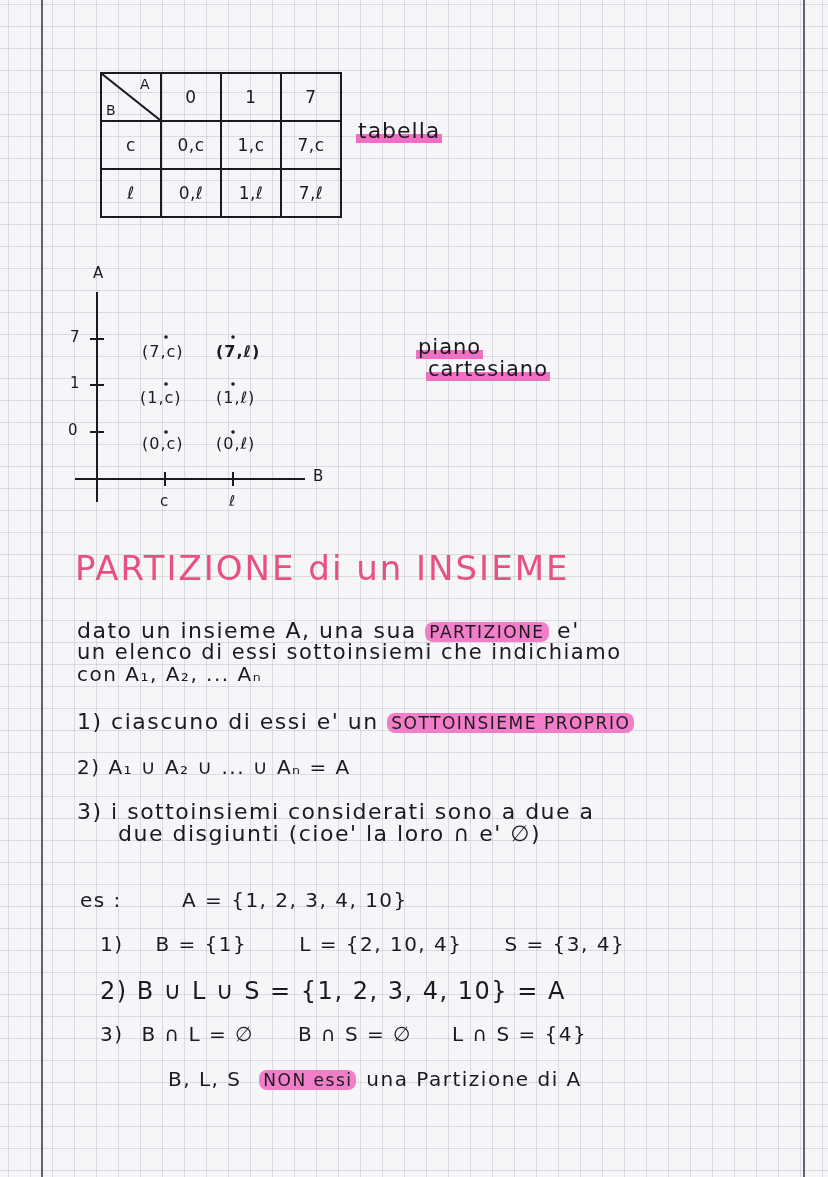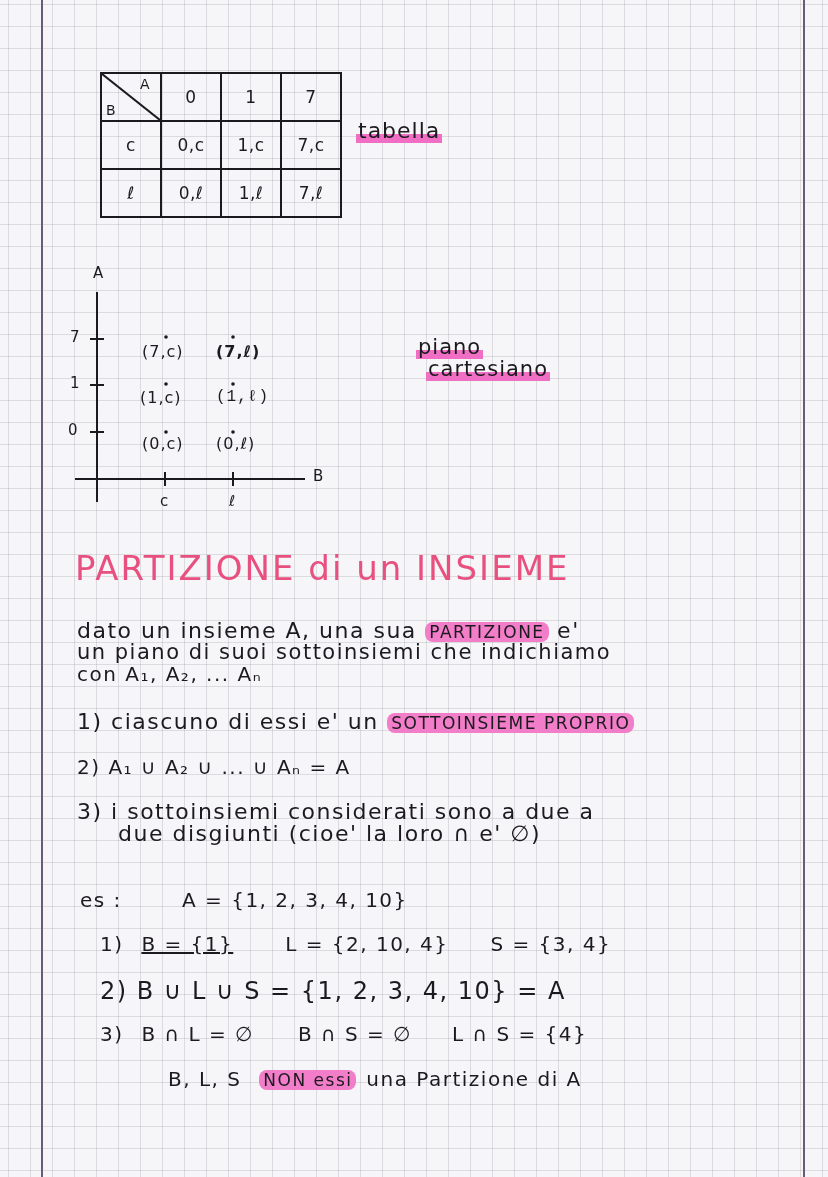--- a/index.html
+++ b/index.html
@@ -96,54 +96,54 @@
   <span class="lbl" style="left:33px;top:2px;">A</span>
   <span class="lbl" style="left:253px;top:205px;">B</span>
   <span class="lbl" style="left:10px;top:66px;">7</span>
   <span class="lbl" style="left:10px;top:112px;">1</span>
   <span class="lbl" style="left:8px;top:159px;">0</span>
   <span class="lbl" style="left:100px;top:230px;">c</span>
   <span class="lbl" style="left:169px;top:230px;">ℓ</span>
   <span class="pt" style="left:82px;top:80px;">(7,c)</span>
   <span class="pt" style="left:156px;top:80px;font-weight:bold;">(7,ℓ)</span>
   <span class="pt" style="left:80px;top:126px;">(1,c)</span>
-  <span class="pt" style="left:156px;top:126px;font-family:Liberation Mono, monospace;">(1,ℓ)</span>
+  <span class="pt" style="left:156px;top:126px;">(1,ℓ)</span>
   <span class="pt" style="left:82px;top:172px;">(0,c)</span>
   <span class="pt" style="left:156px;top:172px;">(0,ℓ)</span>
 </div>
 
 <div class="abs hand" style="left:416px;top:336px;font-size:21px;line-height:22px;">
   <div><span class="underline-hl">piano</span></div>
   <div style="padding-left:10px;"><span class="underline-hl">cartesiano</span></div>
 </div>
 
 <div class="title">PARTIZIONE di un INSIEME</div>
 
 <div class="line" style="left:77px;top:618px;">
   <span>dato un insieme A, una sua</span>
   <span class="hl small-hl">PARTIZIONE</span>
   <span>e'</span>
 </div>
-<div class="line" style="left:77px;top:640px;font-size:21px;">un piano di suoi sottoinsiemi che indichiamo</div>
+<div class="line" style="left:77px;top:640px;font-size:21px;">un elenco di essi sottoinsiemi che indichiamo</div>
 <div class="line" style="left:77px;top:662px;font-size:20px;">con A₁, A₂, ... Aₙ</div>
 
 <div class="line" style="left:77px;top:709px;">
   <span>1) ciascuno di essi e' un</span>
   <span class="hl small-hl">SOTTOINSIEME PROPRIO</span>
 </div>
 <div class="line" style="left:77px;top:755px;font-size:20px;">2) A₁ ∪ A₂ ∪ ... ∪ Aₙ = A</div>
 <div class="line" style="left:77px;top:799px;">3) i sottoinsiemi considerati sono a due a</div>
 <div class="line" style="left:118px;top:821px;">due disgiunti (cioe' la loro ∩ e' ∅)</div>
 
 <div class="line" style="left:80px;top:888px;font-size:20px;">es :</div>
 <div class="line" style="left:182px;top:888px;font-size:20px;">A = {1, 2, 3, 4, 10}</div>
 
 <div class="line" style="left:100px;top:932px;font-size:20px;">
   <span>1)</span>
-  <span style="margin-left:10px;text-decoration:underline;">B = {1}</span>
+  <span style="margin-left:24px;">B = {1}</span>
   <span style="margin-left:44px;">L = {2, 10, 4}</span>
   <span style="margin-left:34px;">S = {3, 4}</span>
 </div>
 <div class="line" style="left:100px;top:977px;font-size:24px;">2) B ∪ L ∪ S = {1, 2, 3, 4, 10} = A</div>
 <div class="line" style="left:100px;top:1022px;font-size:20px;">
   <span>3)</span>
   <span style="margin-left:10px;">B ∩ L = ∅</span>
   <span style="margin-left:36px;">B ∩ S = ∅</span>
   <span style="margin-left:32px;">L ∩ S = {4}</span>
 </div>

